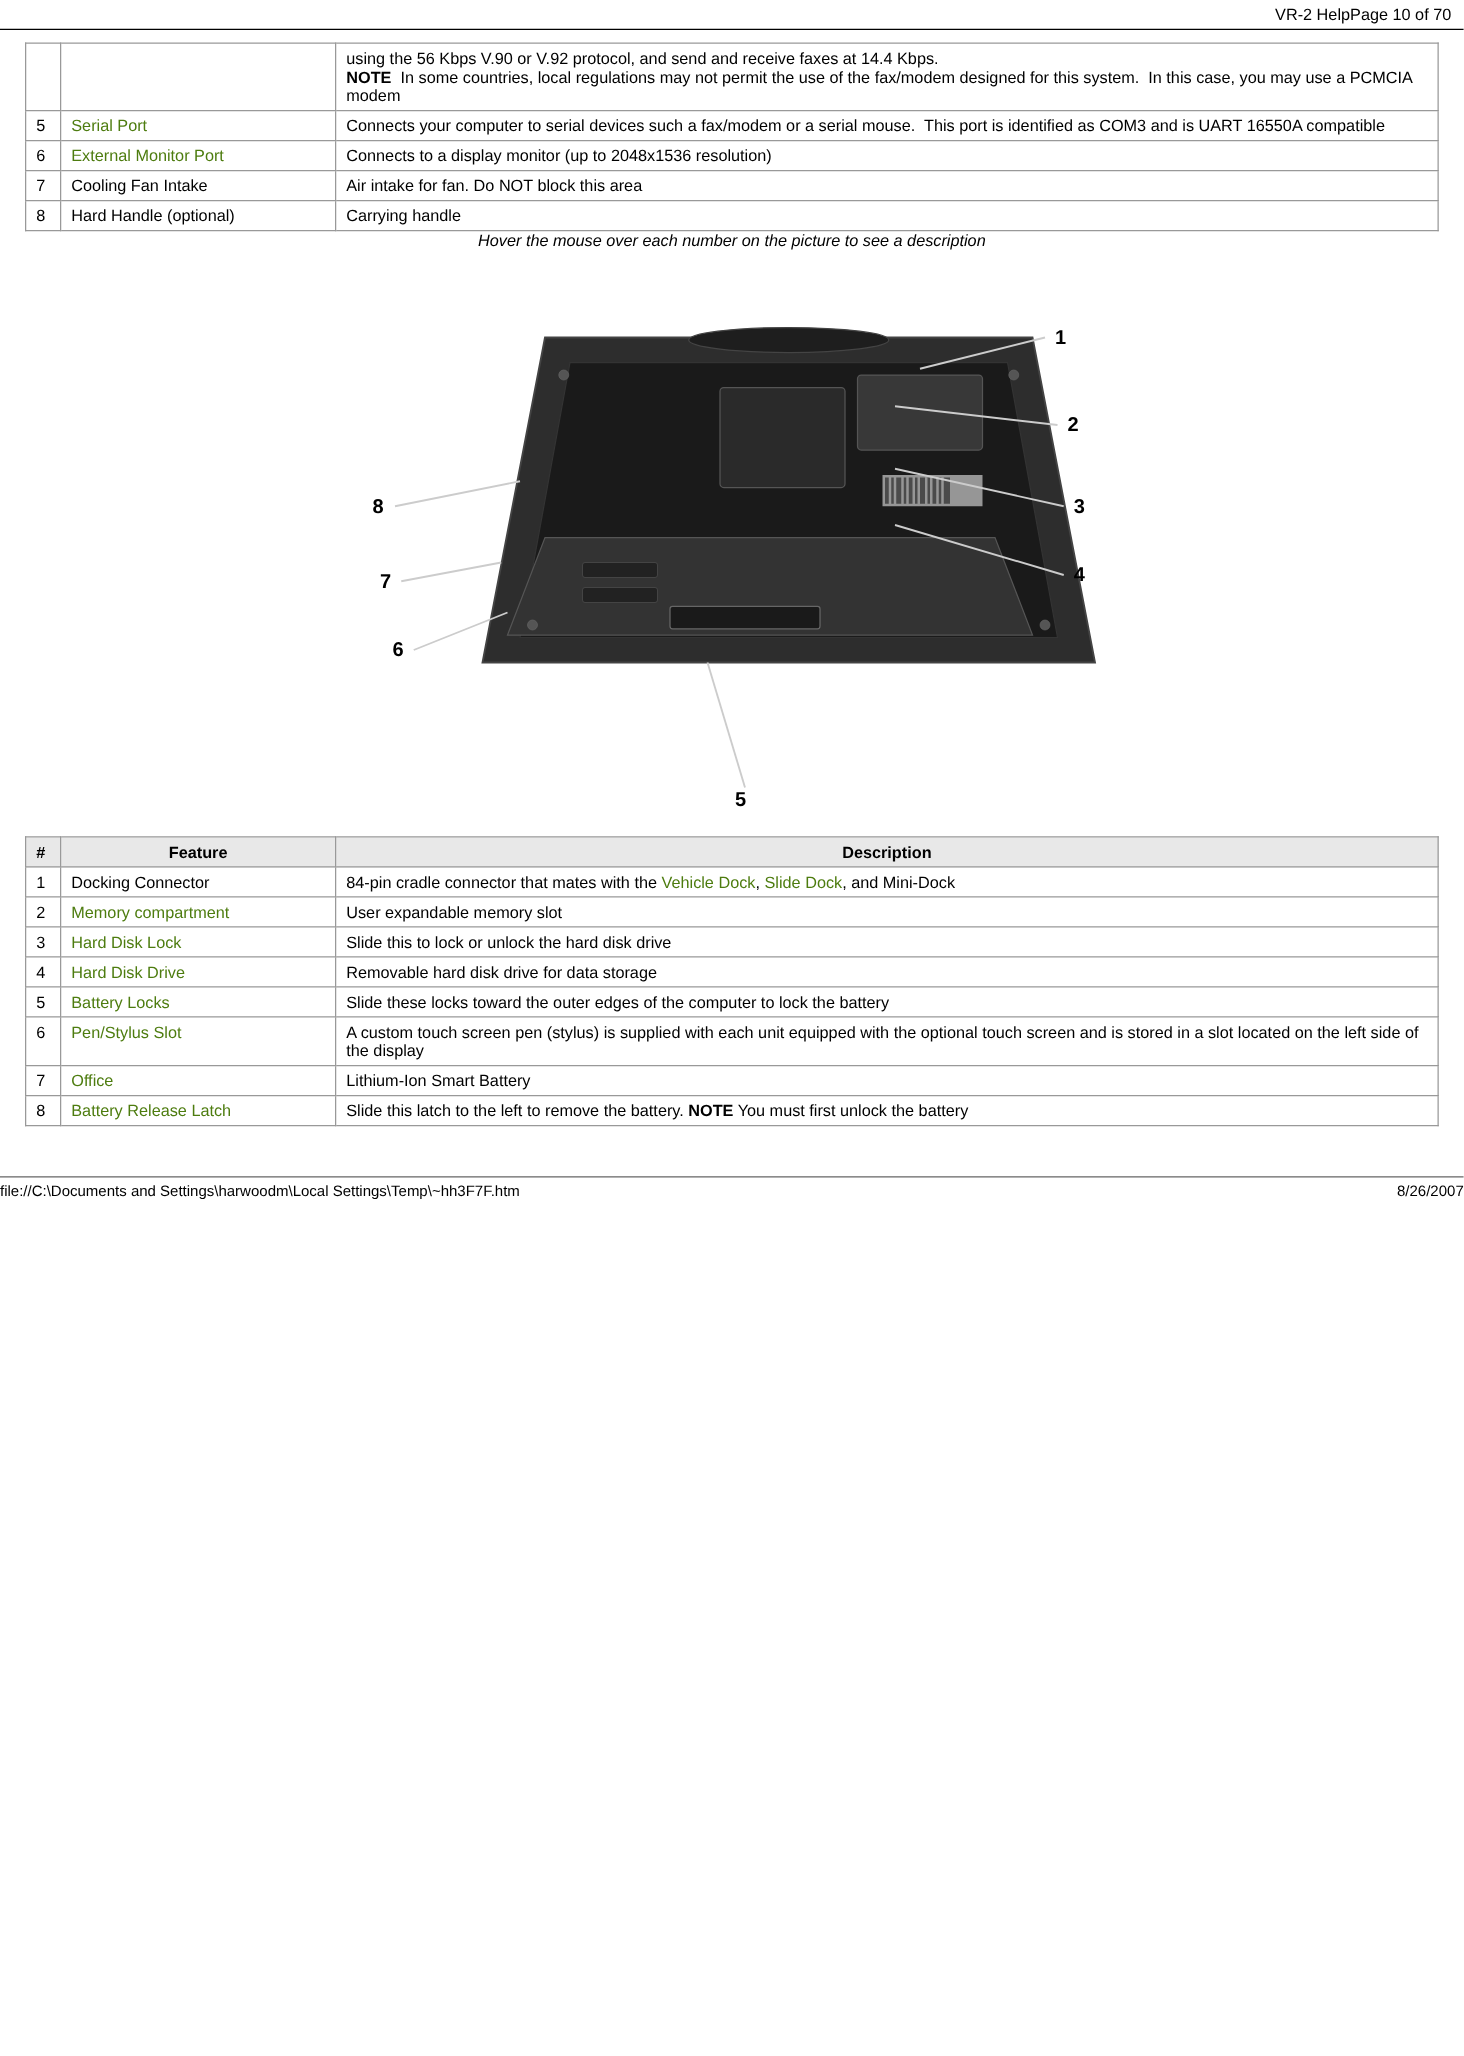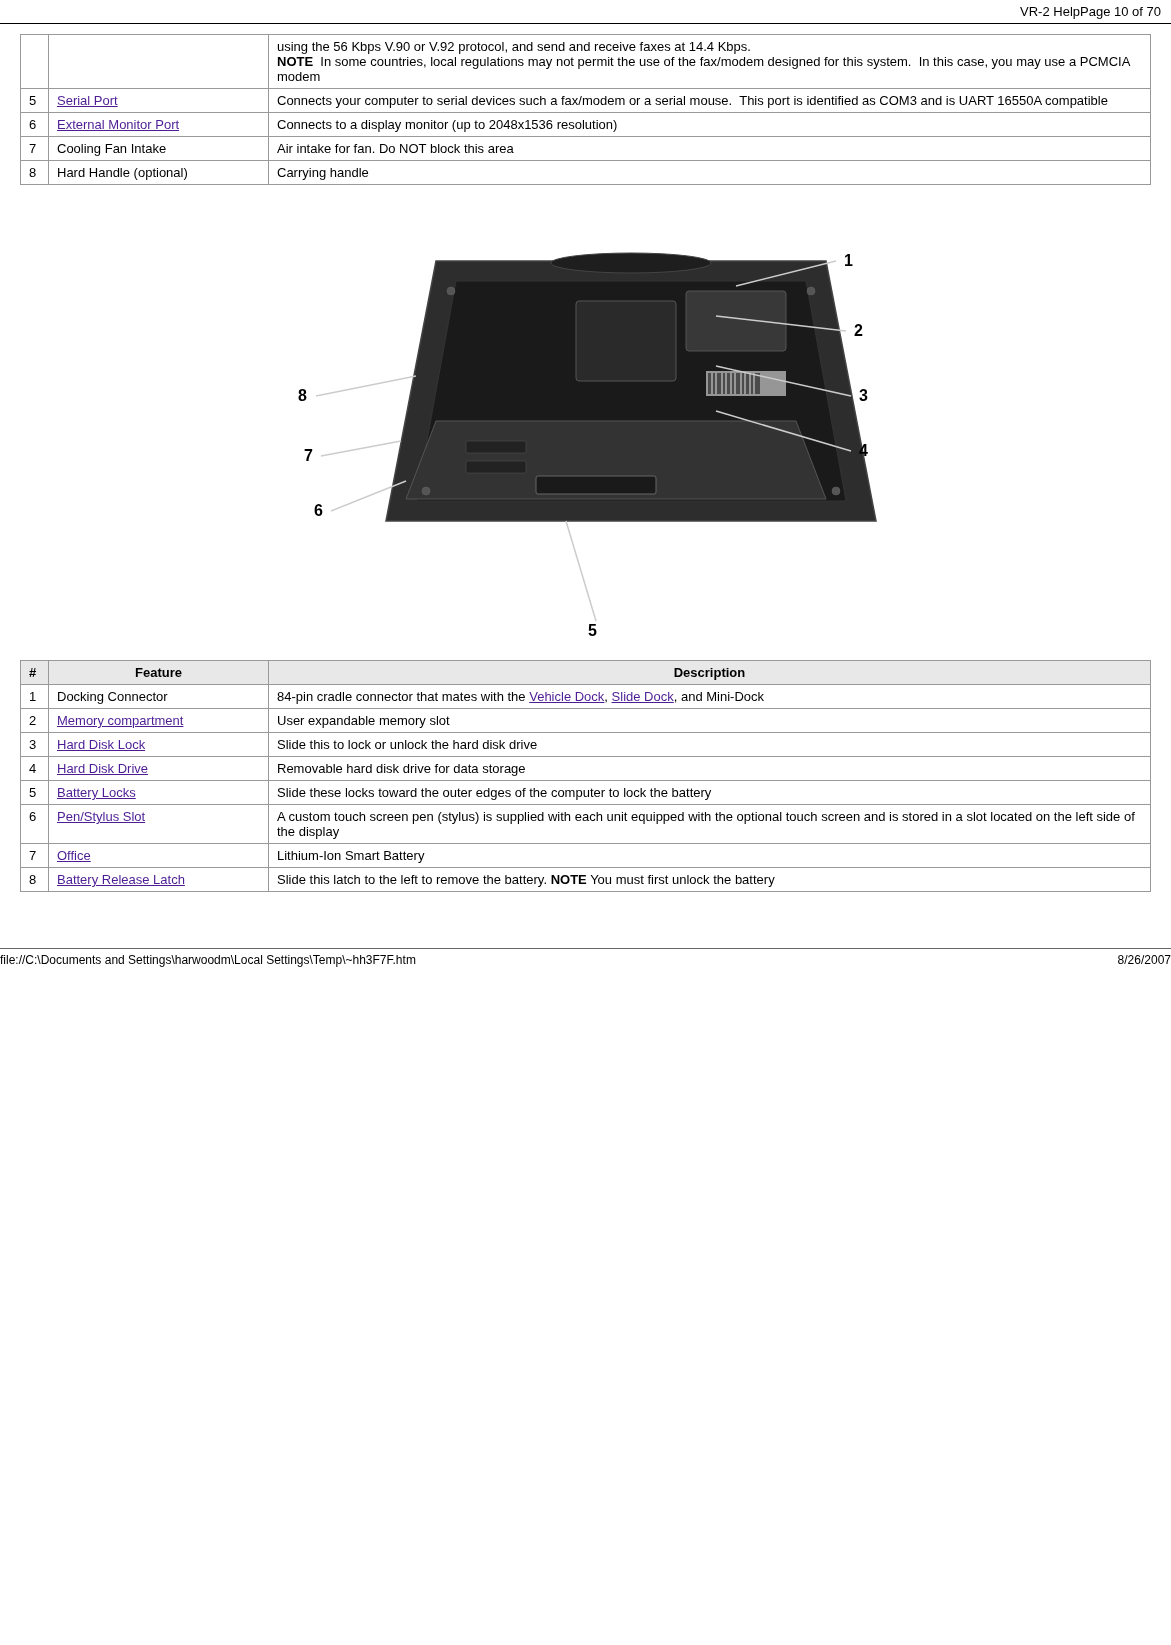--- a/index.html
+++ b/index.html
@@ -19,42 +19,40 @@
       border-bottom: 1px solid #000;
       padding: 4px 10px;
       font-size: 13px;
     }
     .main-content {
       padding: 6px 20px 20px 20px;
     }
     table {
       border-collapse: collapse;
       width: 100%;
-      margin-bottom: 16px;
     }
     table td, table th {
       border: 1px solid #999;
       padding: 4px 8px;
       vertical-align: top;
       font-size: 13px;
     }
     table th {
       background: #e8e8e8;
       font-weight: bold;
     }
     .num-col {
       width: 28px;
       text-align: left;
     }
     .feature-col {
       width: 220px;
     }
     a {
-      color: #4c1d95;
-      text-decoration: underline;
+      color: #4d7c0f;
       cursor: pointer;
     }
     .section-title {
       font-size: 26px;
       font-weight: bold;
       margin: 14px 0 8px 0;
     }
     .image-caption {
       text-align: center;
       font-style: italic;
@@ -121,20 +119,21 @@
       </tr>
       <tr>
         <td class="num-col">8</td>
         <td class="feature-col">Hard Handle (optional)</td>
         <td>Carrying handle</td>
       </tr>
     </tbody>
   </table>
 
 
+  <p class="image-caption">Hover the mouse over each number on the picture to see a description</p>
 
   <div class="image-area">
     <svg width="760" height="440" viewBox="0 0 760 440" xmlns="http://www.w3.org/2000/svg">
 
       <g transform="translate(130, 20)">
 
         <polygon points="100,40 490,40 540,300 50,300" fill="#2d2d2d" stroke="#444" stroke-width="1.5"></polygon>
 
         <polygon points="120,60 470,60 510,280 80,280" fill="#1a1a1a" stroke="#333" stroke-width="1"></polygon>
 

